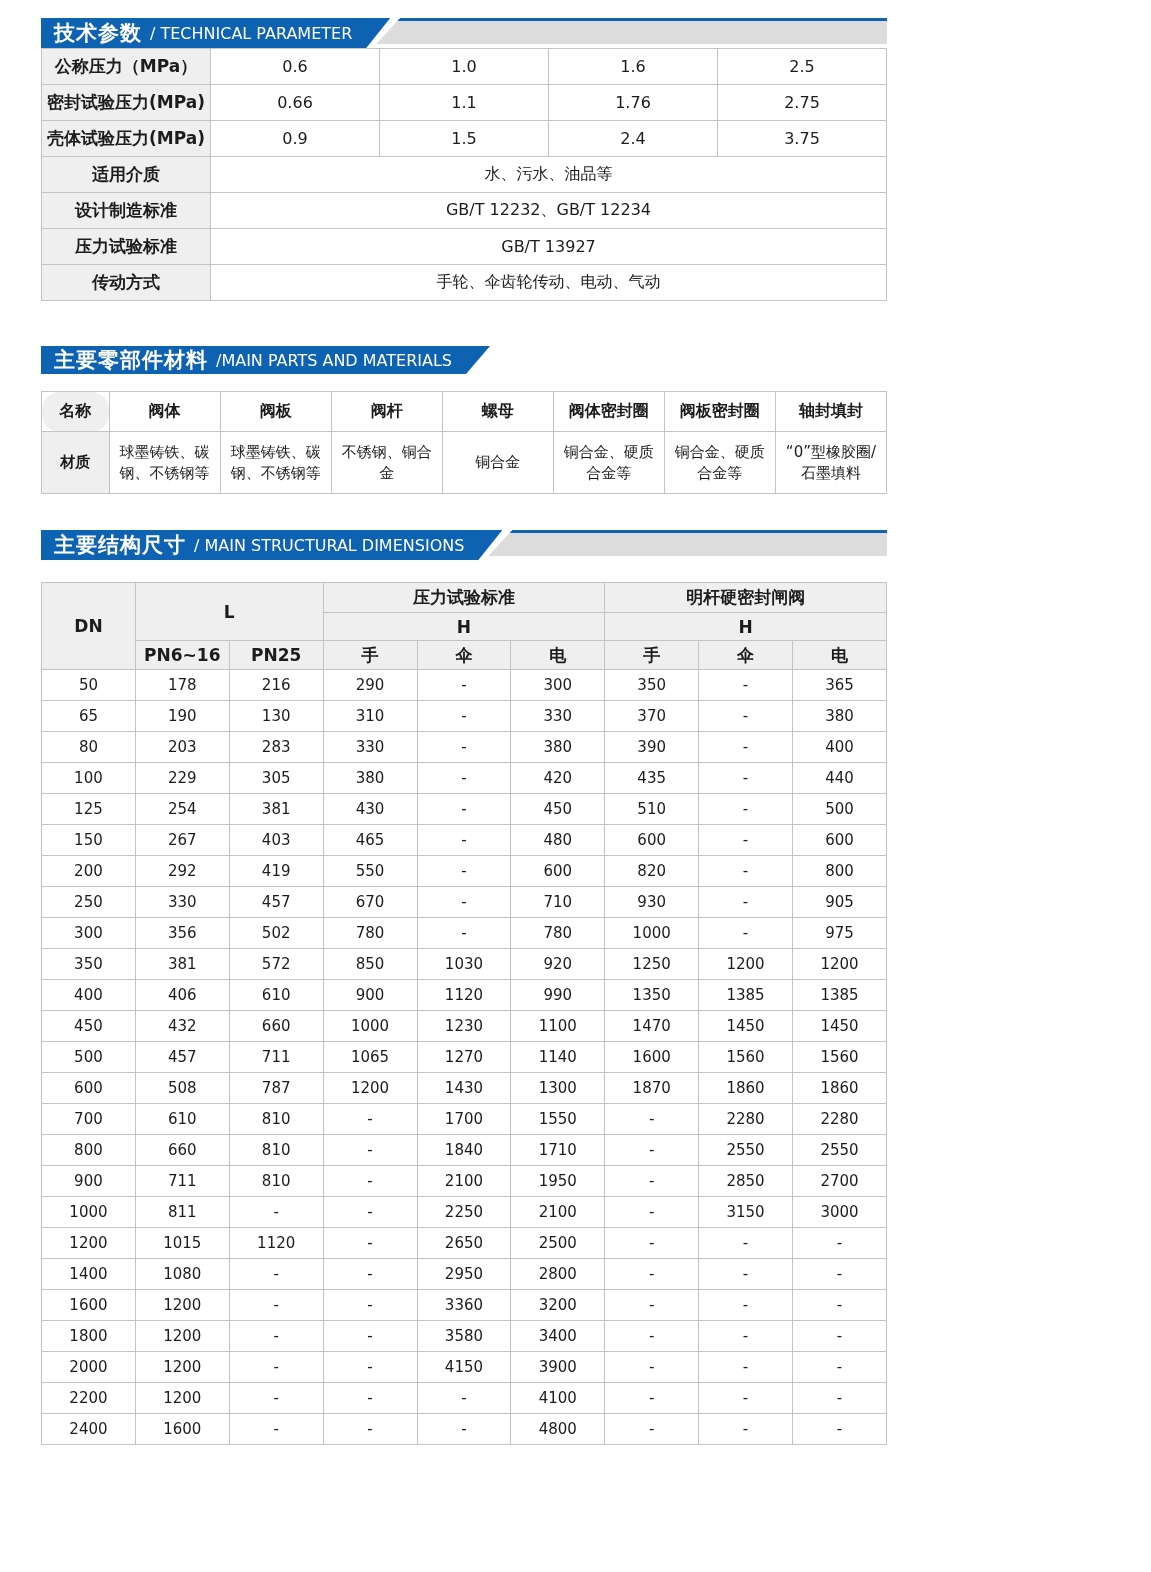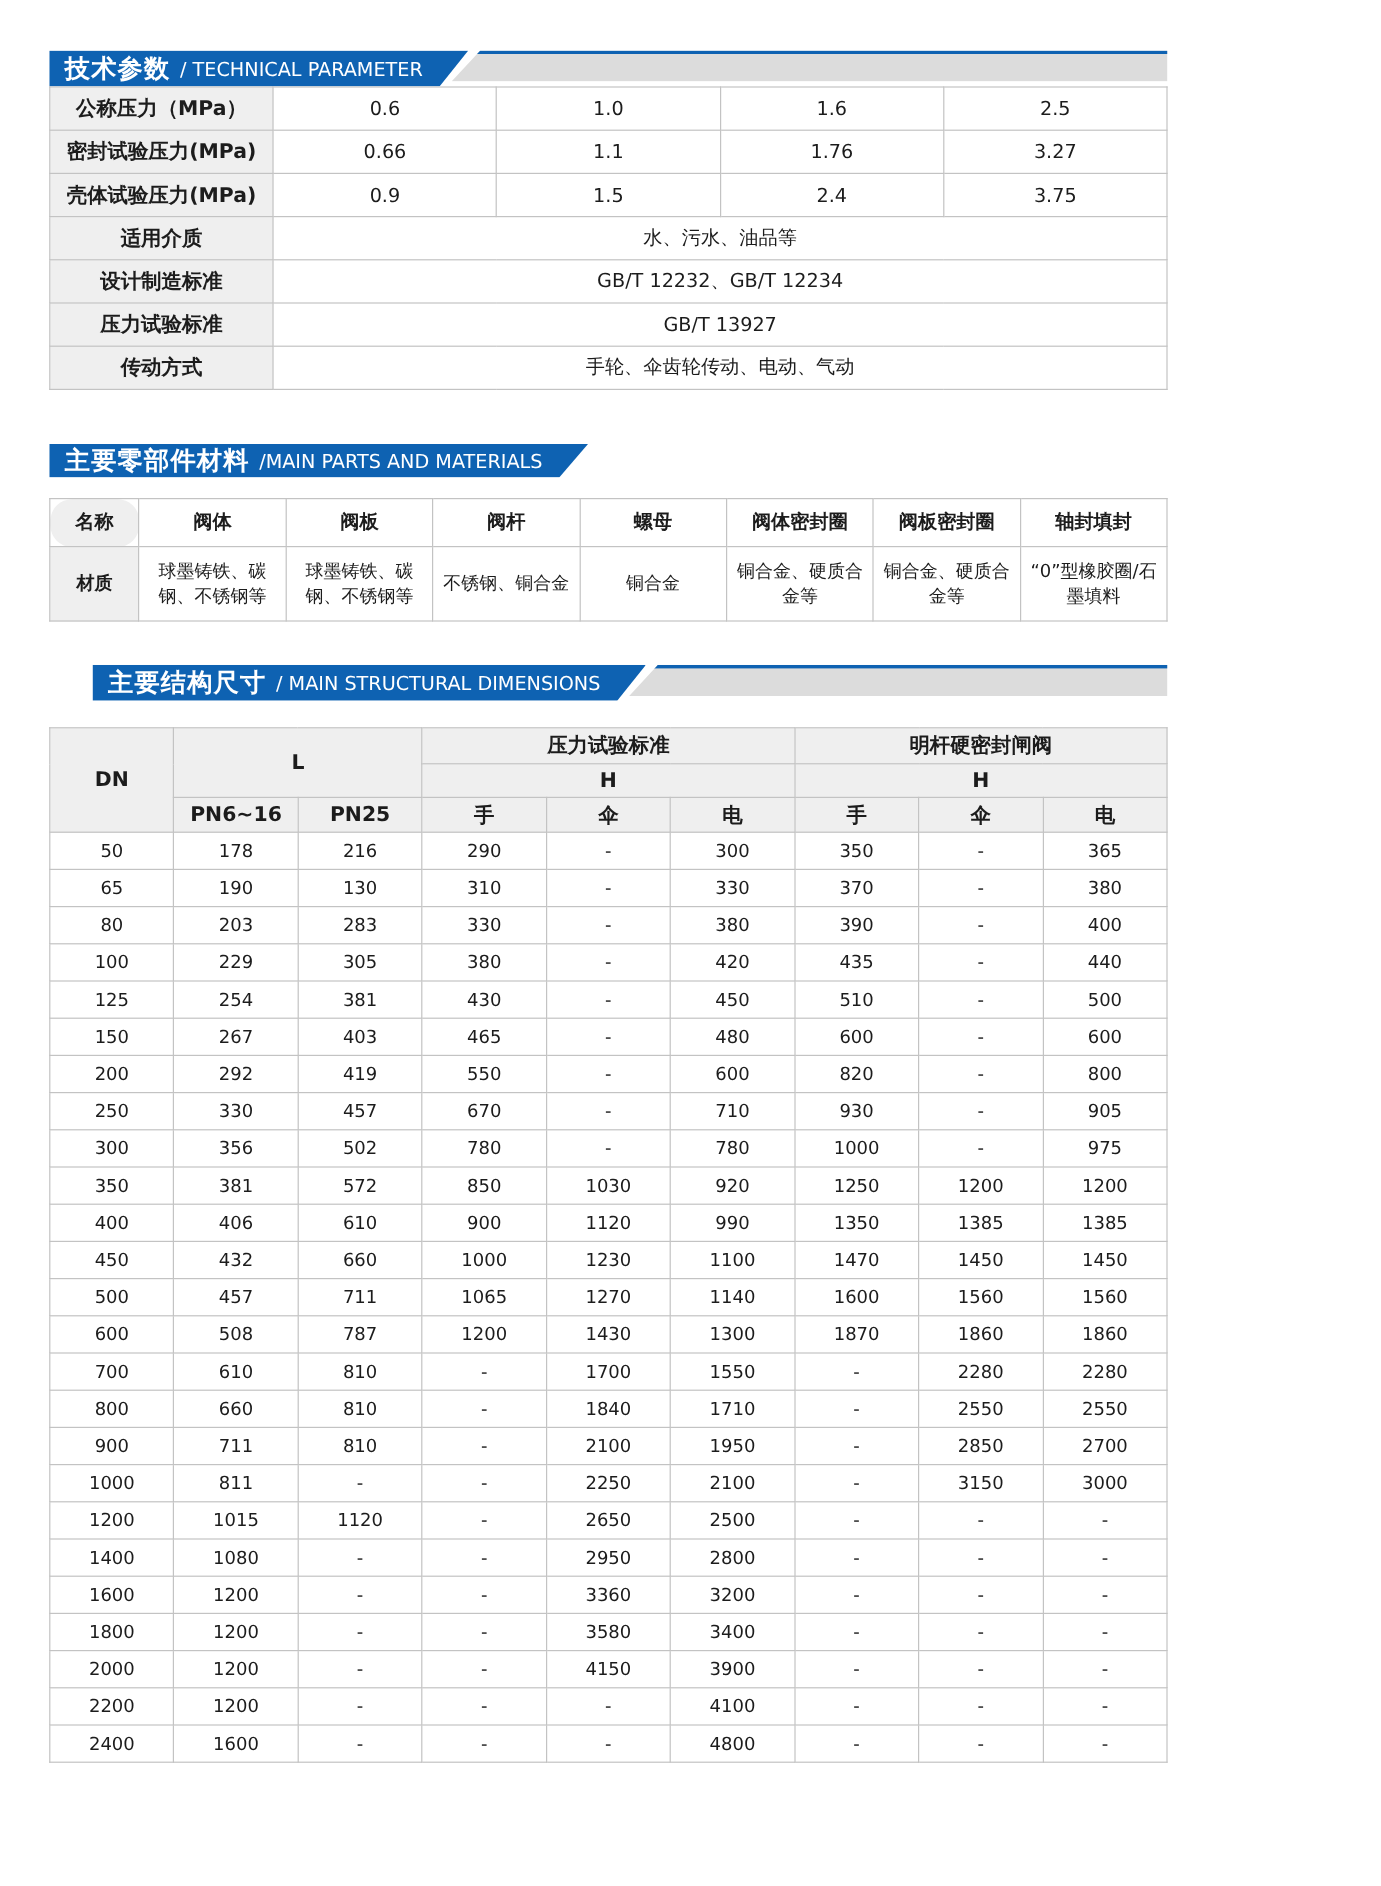--- a/index.html
+++ b/index.html
@@ -3,21 +3,21 @@
 <meta charset="utf-8">
 <style>
   * { margin:0; padding:0; box-sizing:border-box; }
   html,body { background:#ffffff; }
   body {
     width:1151px; height:1572px;
     font-family:"DejaVu Sans", sans-serif;
     color:#1c1c1c;
     overflow:hidden;
   }
-  .content { width:932px; margin:0 auto 0 41px; padding-top:42px; }
+  .content { width:846px; margin:0 auto 0 41px; padding-top:18px; }
 
   
   .banner { display:flex; align-items:flex-start; height:30px; }
   .banner-blue {
     height:30px; display:flex; align-items:center;
     background:#0e62b2; color:#ffffff;
     padding:0 38px 0 13px;
     clip-path:polygon(0 0, 100% 0, calc(100% - 24px) 100%, 0 100%);
     white-space:nowrap;
   }
@@ -85,21 +85,21 @@
         <td>0.6</td>
         <td>1.0</td>
         <td>1.6</td>
         <td>2.5</td>
       </tr>
       <tr>
         <td class="lbl">密封试验压力(MPa)</td>
         <td>0.66</td>
         <td>1.1</td>
         <td>1.76</td>
-        <td>3.27</td>
+        <td>2.75</td>
       </tr>
       <tr>
         <td class="lbl">壳体试验压力(MPa)</td>
         <td>0.9</td>
         <td>1.5</td>
         <td>2.4</td>
         <td>3.75</td>
       </tr>
       <tr>
         <td class="lbl">适用介质</td>
@@ -156,21 +156,21 @@
         <td>球墨铸铁、碳钢、不锈钢等</td>
         <td>不锈钢、铜合金</td>
         <td>铜合金</td>
         <td>铜合金、硬质合金等</td>
         <td>铜合金、硬质合金等</td>
         <td>“0”型橡胶圈/石墨填料</td>
       </tr>
     </tbody>
   </table>
 
-  <div class="banner" style="margin-top:36px;margin-left:36px;">
+  <div class="banner" style="margin-top:36px;">
     <div class="banner-blue">
       <span class="zh">主要结构尺寸</span>
       <span class="en">/ MAIN STRUCTURAL DIMENSIONS</span>
     </div>
     <div class="banner-tail"></div>
   </div>
 
   <table class="dim-table">
     <colgroup>
         <col>

